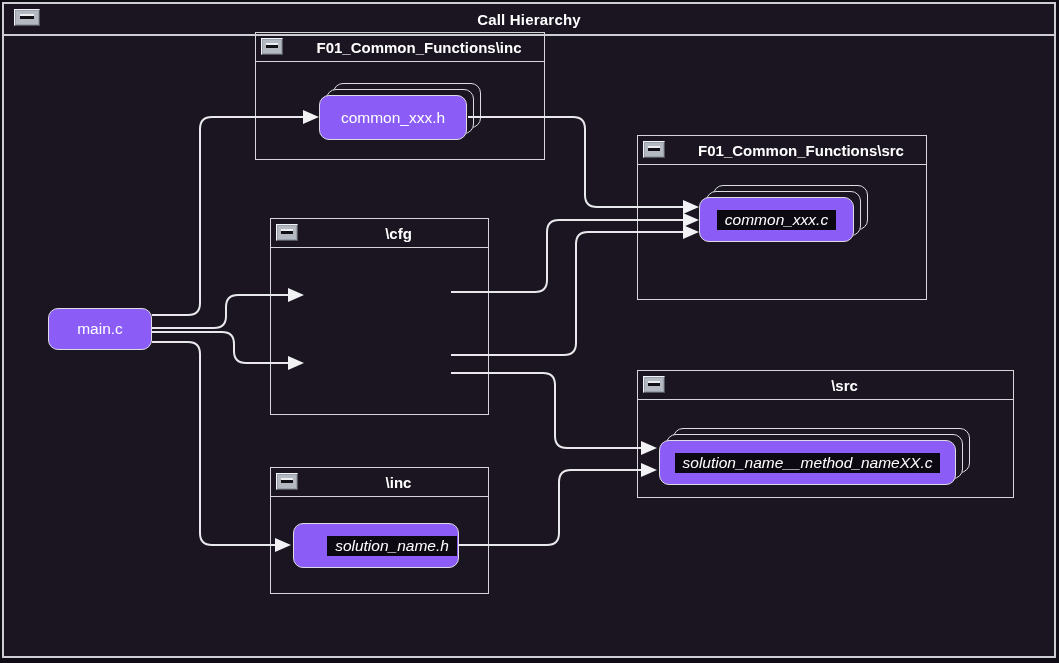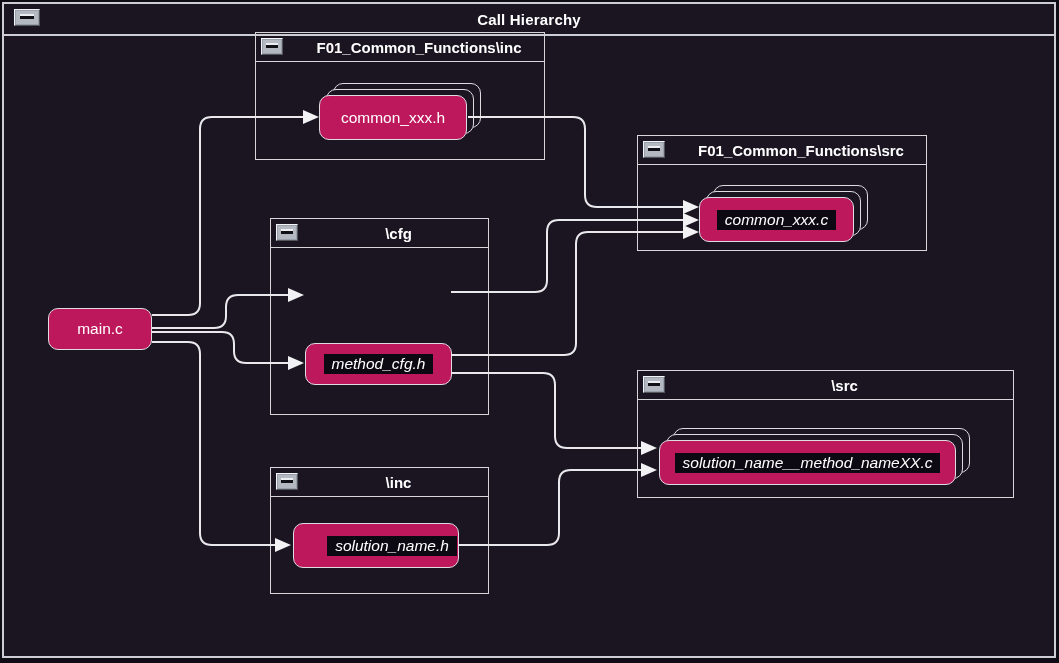--- a/index.html
+++ b/index.html
@@ -35,21 +35,21 @@
     border:1.5px solid #d5d5da;background:transparent;
   }
   .ghead{
     position:relative;height:28px;border-bottom:1.5px solid #d5d5da;
     display:flex;align-items:center;justify-content:center;
   }
   .gtitle{font-size:15px;font-weight:bold;white-space:nowrap;padding-left:38px;}
   .gbtn{left:5px;top:5px;width:22px;height:17px;}
   .node{
     position:absolute;box-sizing:border-box;
-    border:1.5px solid #dcdce1;border-radius:10px;background:#be185d;
+    border:1.5px solid #dcdce1;border-radius:10px;background:#8b5cf6;
     display:flex;align-items:center;justify-content:center;
     font-size:15.5px;white-space:nowrap;z-index:3;
   }
   .stackwrap{position:absolute;z-index:2;}
   .layer{
     position:absolute;box-sizing:border-box;width:100%;height:100%;
     border:1.5px solid #dcdce1;border-radius:10px;background:#1a1521;
   }
   .layer.l2{left:14px;top:-12px;}
   .layer.l1{left:7px;top:-6px;}
@@ -73,21 +73,21 @@
 
   <div class="group" style="left:251px;top:28px;width:290px;height:128px;">
     <div class="ghead">
       <div class="btn3d gbtn">
         <span class="minus"></span>
       </div>
       <span class="gtitle">F01_Common_Functions\inc</span>
     </div>
   </div>
 
-  <div class="group" style="left:633px;top:131px;width:290px;height:116px;">
+  <div class="group" style="left:633px;top:131px;width:290px;height:165px;">
     <div class="ghead">
       <div class="btn3d gbtn">
         <span class="minus"></span>
       </div>
       <span class="gtitle">F01_Common_Functions\src</span>
     </div>
   </div>
 
   <div class="group" style="left:266px;top:214px;width:219px;height:197px;">
     <div class="ghead">
@@ -130,23 +130,20 @@
 
   <div class="stackwrap" style="left:695px;top:193px;width:155px;height:45px;">
     <div class="layer l2"></div>
     <div class="layer l1"></div>
     <div class="node dim-label">
       <span>common_xxx.c</span>
     </div>
   </div>
 
 
-  <div class="node dim-label" style="left:301px;top:339px;width:147px;height:42px;">
-    <span>method_cfg.h</span>
-  </div>
 
   <div class="stackwrap" style="left:655px;top:436px;width:297px;height:45px;">
     <div class="layer l2"></div>
     <div class="layer l1"></div>
     <div class="node dim-label">
       <span>solution_name__method_nameXX.c</span>
     </div>
   </div>
 
   <div class="node dim-label" style="left:289px;top:519px;width:166px;height:45px;padding-left:32px;">

